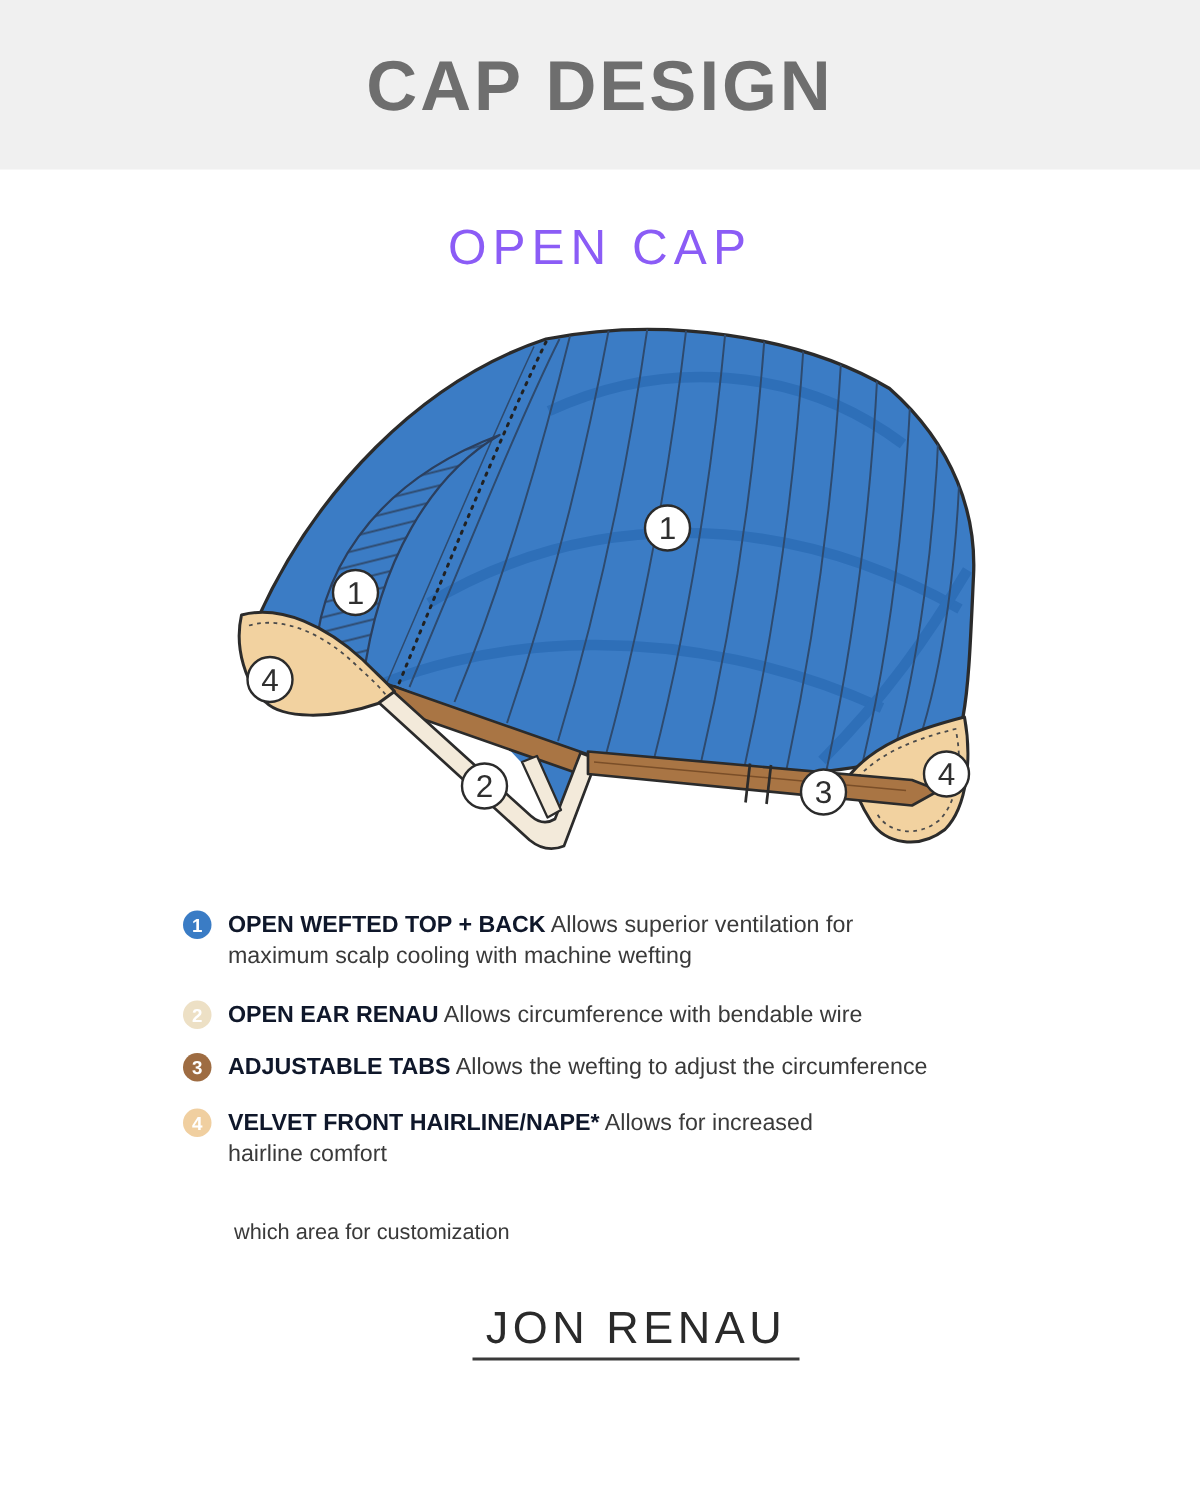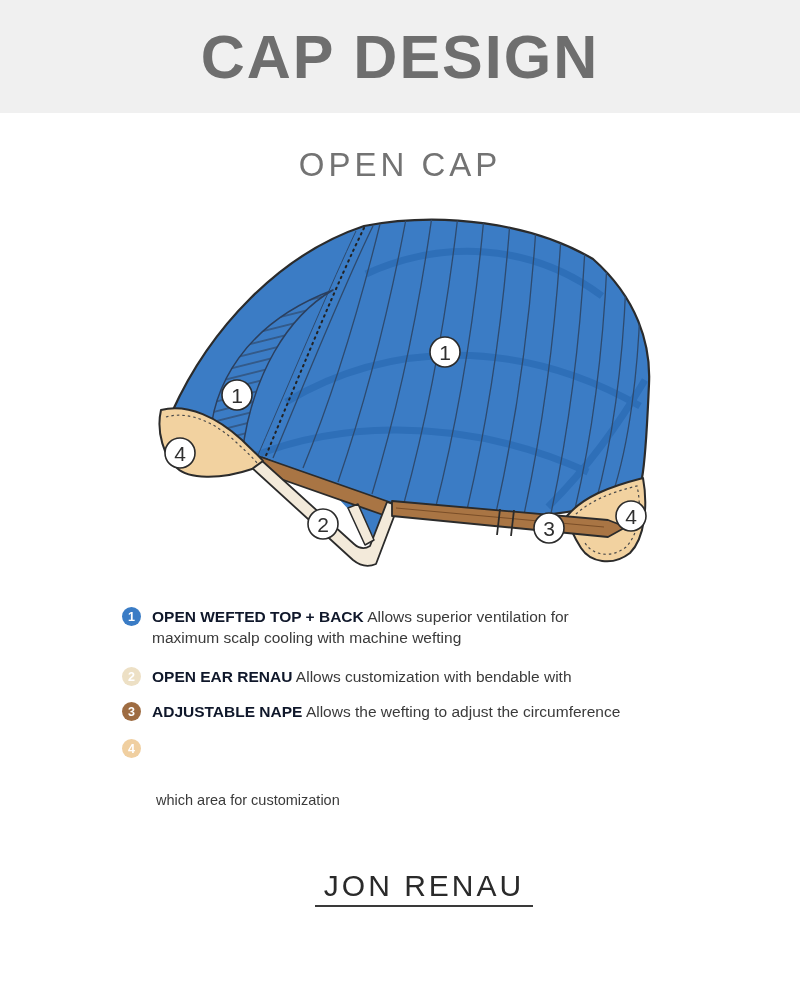--- a/index.html
+++ b/index.html
@@ -1,24 +1,24 @@
 <!DOCTYPE html>
 <html><head>
 <meta charset="utf-8">
 <style>
   html,body{margin:0;padding:0;background:#ffffff;}
   body{width:800px;height:1000px;position:relative;overflow:hidden;
        font-family:"Liberation Sans",sans-serif;color:#2f2f2f;}
 
   .header{position:absolute;left:0;top:0;width:800px;height:113px;
           display:flex;align-items:center;justify-content:center;}
-  .header h1{margin:0;font-size:61px;font-weight:bold;letter-spacing:2px;}
+  .header h1{margin:0;font-size:47px;font-weight:bold;letter-spacing:2px;}
 
   .cap-title{position:absolute;left:0;top:146px;width:800px;text-align:center;
-             font-size:33px;font-weight:400;letter-spacing:4px;color:#737373;}
+             font-size:33px;font-weight:400;letter-spacing:4px;color:#8b5cf6;}
 
   .diagram{position:absolute;left:140px;top:210px;width:530px;height:380px;}
 
   .legend{position:absolute;left:122px;top:606px;width:600px;}
   .legend-item{display:flex;align-items:flex-start;}
   .mb1{margin-bottom:18px;} .mb2{margin-bottom:14px;} .mb3{margin-bottom:16px;}
   .bullet{flex:0 0 19px;width:19px;height:19px;border-radius:50%;margin-top:1px;
           display:flex;align-items:center;justify-content:center;
           color:#fff;font-size:12.5px;font-weight:bold;}
   .legend-text{margin:0 0 0 11px;font-size:15.5px;line-height:21px;color:#3a3a3a;}
@@ -144,32 +144,33 @@
   <div class="legend-item mb1">
     <span class="bullet" style="background-color: rgb(58, 124, 197);">
         <span>1</span>
       </span>
     <p class="legend-text w1"><b>OPEN WEFTED TOP + BACK</b> <span>Allows superior ventilation for maximum scalp cooling with machine wefting</span></p>
   </div>
   <div class="legend-item mb2">
     <span class="bullet" style="background-color: rgb(237, 224, 197);">
         <span>2</span>
       </span>
-    <p class="legend-text"><b>OPEN EAR RENAU</b> <span>Allows customization with bendable with</span></p>
+    <p class="legend-text"><b>OPEN EAR RENAU</b> <span>Allows circumference with bendable wire</span></p>
   </div>
   <div class="legend-item mb3">
     <span class="bullet" style="background-color: rgb(158, 108, 66);">
         <span>3</span>
       </span>
-    <p class="legend-text"><b>ADJUSTABLE NAPE</b> <span>Allows the wefting to adjust the circumference</span></p>
+    <p class="legend-text"><b>ADJUSTABLE TABS</b> <span>Allows the wefting to adjust the circumference</span></p>
   </div>
   <div class="legend-item">
     <span class="bullet" style="background-color: rgb(240, 207, 160);">
         <span>4</span>
       </span>
+    <p class="legend-text w4"><b>VELVET FRONT HAIRLINE/NAPE*</b> <span>Allows for increased hairline comfort</span></p>
   </div>
   <p class="footnote">
     <br>
     <span class="fn2">which area for customization</span>
   </p>
 </div>
 
 <div class="footer">
   <div class="brand">JON RENAU</div>
   <div class="brand-rule"></div>

